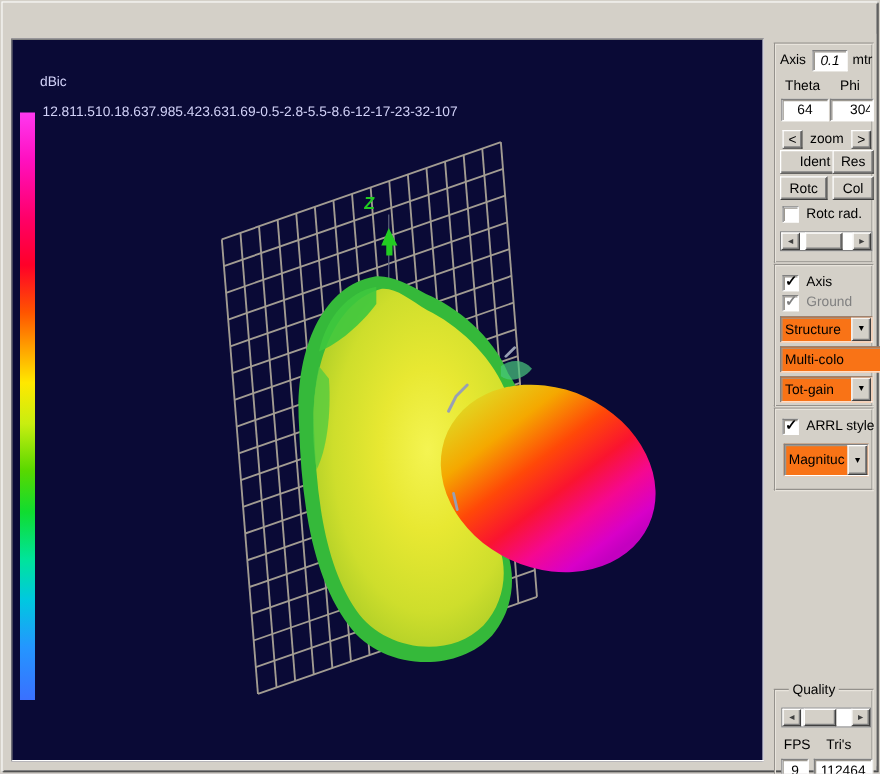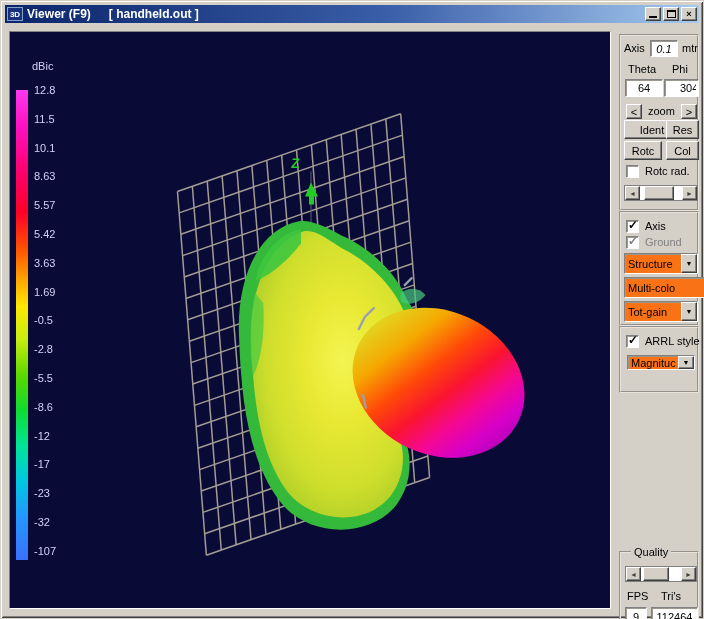--- a/index.html
+++ b/index.html
@@ -49,21 +49,21 @@
   
   .legend-unit { position: absolute; left: 22px; top: 28px; color: #d2d2f8; }
   .legend-bar {
     position: absolute; left: 6px; top: 58px; width: 12px; height: 470px;
     background: linear-gradient(180deg,
       #ff38f0 0%, #ff10c0 8%, #ff0068 18%, #ff0028 26%,
       #ff5400 34%, #ffa000 40%, #ffe800 46%, #c8ee10 53%,
       #58d800 61%, #10dc30 68%, #00e49a 76%, #00c8e0 83%,
       #2496ff 91%, #3a70ff 100%);
   }
-  .legend-ticks { position: absolute; left: 24px; top: 44px; width: 40px; display: flex; flex-direction: column; }
+  .legend-ticks { position: absolute; left: 24px; top: 44px; width: 40px; display: flex; flex-direction: row; }
   .legend-ticks span { height: 28.8px; line-height: 28.8px; color: #d2d2f8; }
 
   
   .panel { position: absolute; left: 612px; top: 26px; width: 88px; height: 586px; background: #d4d0c8; }
   .groupbox { position: absolute; border: 2px groove #e8e4dc; }
   .gb-legend { position: absolute; top: -7px; left: 10px; background: #d4d0c8; padding: 0 3px; }
 
   .lbl { position: absolute; white-space: nowrap; }
   .field {
     position: absolute; background: #ffffff;
@@ -115,36 +115,20 @@
     position: absolute; top: 0; height: 100%; background: #d4d0c8;
     border: 1px solid; border-color: #ffffff #404040 #404040 #ffffff;
     box-shadow: inset -1px -1px 0 #808080;
   }
 </style>
 </head>
 <body>
 
 <div class="window">
 
-  <div class="titlebar">
-    <div class="app-icon">3D</div>
-    <span>Viewer (F9)</span>
-    <span class="title-file">[ handheld.out ]</span>
-    <div class="win-buttons">
-      <div class="win-btn">
-          <span class="glyph-min"></span>
-        </div>
-      <div class="win-btn">
-          <span class="glyph-max"></span>
-        </div>
-      <div class="win-btn">
-          <span>×</span>
-        </div>
-    </div>
-  </div>
 
   <div class="viewport">
     <svg class="scene-svg" viewBox="0 0 602 578">
       <defs>
         <radialGradient id="bodyGrad" cx="55%" cy="45%" r="65%">
           <stop offset="0%" stop-color="#f4f452"></stop>
           <stop offset="35%" stop-color="#e8e832"></stop>
           <stop offset="70%" stop-color="#cede2c"></stop>
           <stop offset="100%" stop-color="#a2c826"></stop>
         </radialGradient>
@@ -216,21 +200,21 @@
       <polygon points="302,151 296,165 300,165 300,173 305,173 305,165 309,165" fill="#22cc22"></polygon>
     </svg>
 
     <div class="legend-unit">dBic</div>
     <div class="legend-bar"></div>
     <div class="legend-ticks">
       <span>12.8</span>
       <span>11.5</span>
       <span>10.1</span>
       <span>8.63</span>
-      <span>5.57</span>
+      <span>7.98</span>
       <span>5.42</span>
       <span>3.63</span>
       <span>1.69</span>
       <span>-0.5</span>
       <span>-2.8</span>
       <span>-5.5</span>
       <span>-8.6</span>
       <span>-12</span>
       <span>-17</span>
       <span>-23</span>
@@ -295,21 +279,21 @@
         <span class="dd-text">Tot-gain</span>
         <span class="dd-btn">▼</span>
       </div>
     </div>
 
     <div class="groupbox" style="left:6px; top:299px; width:80px; height:67px;">
       <div class="checkbox" style="left:5px; top:7px;">
           <span class="check">✓</span>
         </div>
       <span class="lbl" style="left:24px; top:7px;">ARRL style</span>
-      <div class="dropdown" style="left:6px; top:27px; width:68px; height:15px;">
+      <div class="dropdown" style="left:6px; top:27px; width:68px; height:26px;">
         <span class="dd-text">Magnituc</span>
         <span class="dd-btn">▼</span>
       </div>
     </div>
 
     <div class="groupbox" style="left:6px; top:524px; width:80px; height:79px;">
       <span class="gb-legend">Quality</span>
       <div class="slider" style="left:4px; top:13px; width:72px;">
         <div class="sl-arrow">◄</div>
         <div class="sl-track">

